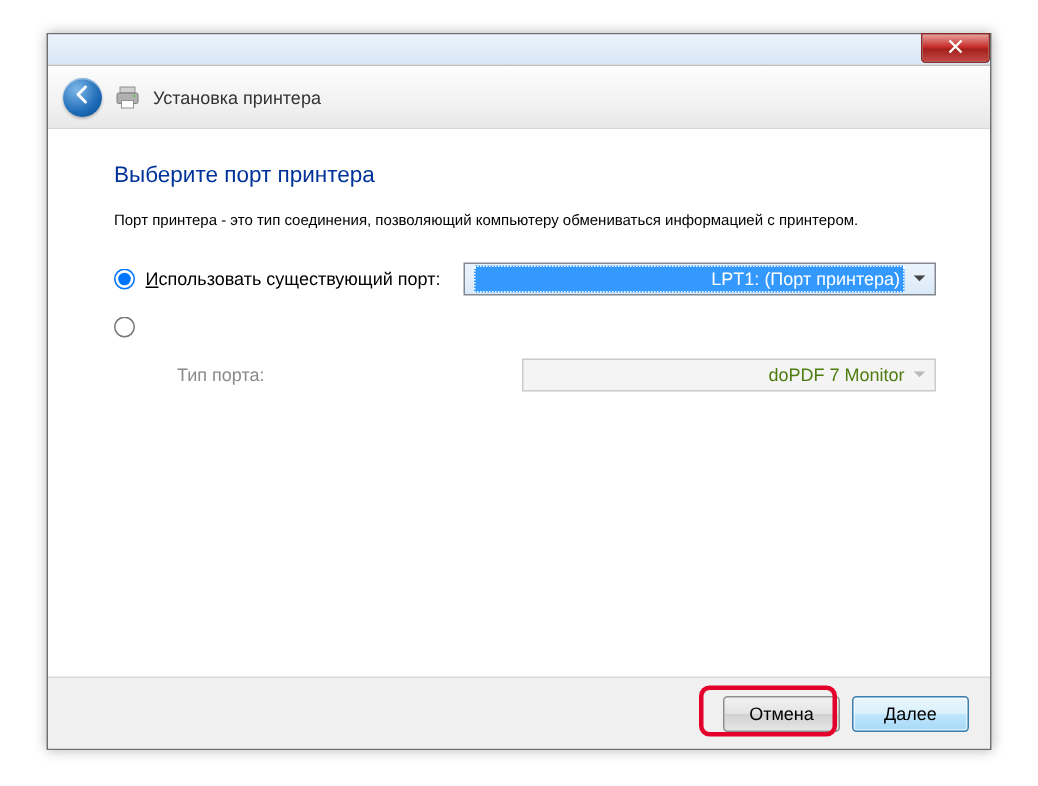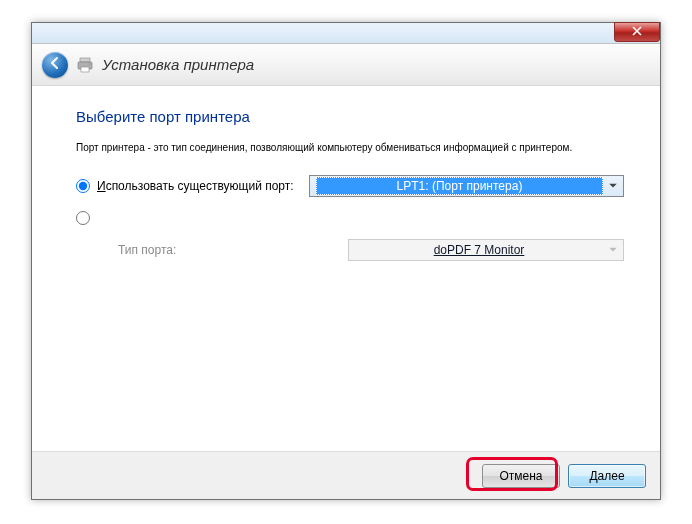--- a/index.html
+++ b/index.html
@@ -65,23 +65,22 @@
     }
     .back-btn svg { width: 14px; height: 14px; }
     .printer-icon {
       width: 18px;
       height: 18px;
       display: flex;
       align-items: center;
       justify-content: center;
     }
     .header-title {
-      font-size: 15px;
+      font-size: 12px;
       color: #333;
-      font-style: italic;
     }
     .content {
       padding: 22px 36px 10px 44px;
     }
     .heading {
       font-size: 15px;
       color: #003399;
       margin-bottom: 16px;
     }
     .description {
@@ -126,27 +125,26 @@
       font-size: 12px;
       padding: 0 20px 0 6px;
       display: flex;
       align-items: center;
       cursor: pointer;
       position: relative;
     }
     .select.disabled {
       background: #f4f4f4;
       border-color: #cccccc;
-      color: #0f172a;
+      color: #4d7c0f;
       cursor: default;
-      text-decoration: underline;
     }
     .select .select-text {
       flex: 1;
-      text-align: center;
+      text-align: right;
     }
     .select .select-text.highlighted {
       background: #3399ff;
       color: #fff;
       padding: 1px 2px;
       display: inline-block;
       border: 1px dotted #fff;
     }
     .select-arrow {
       position: absolute;

